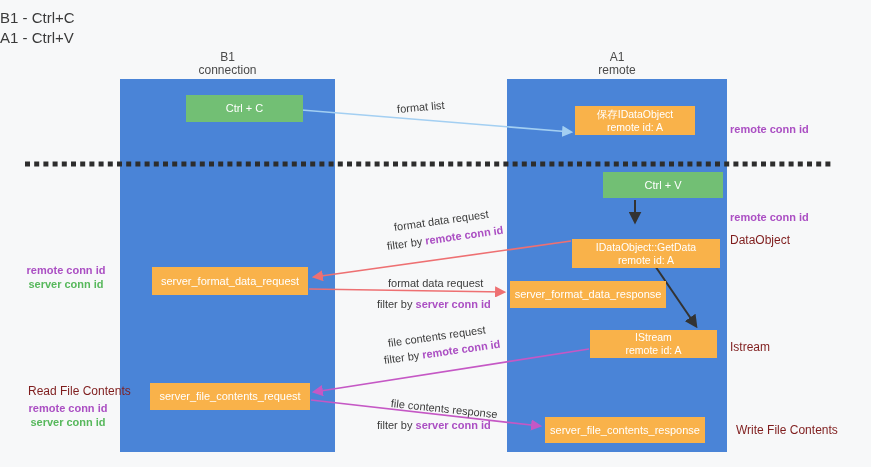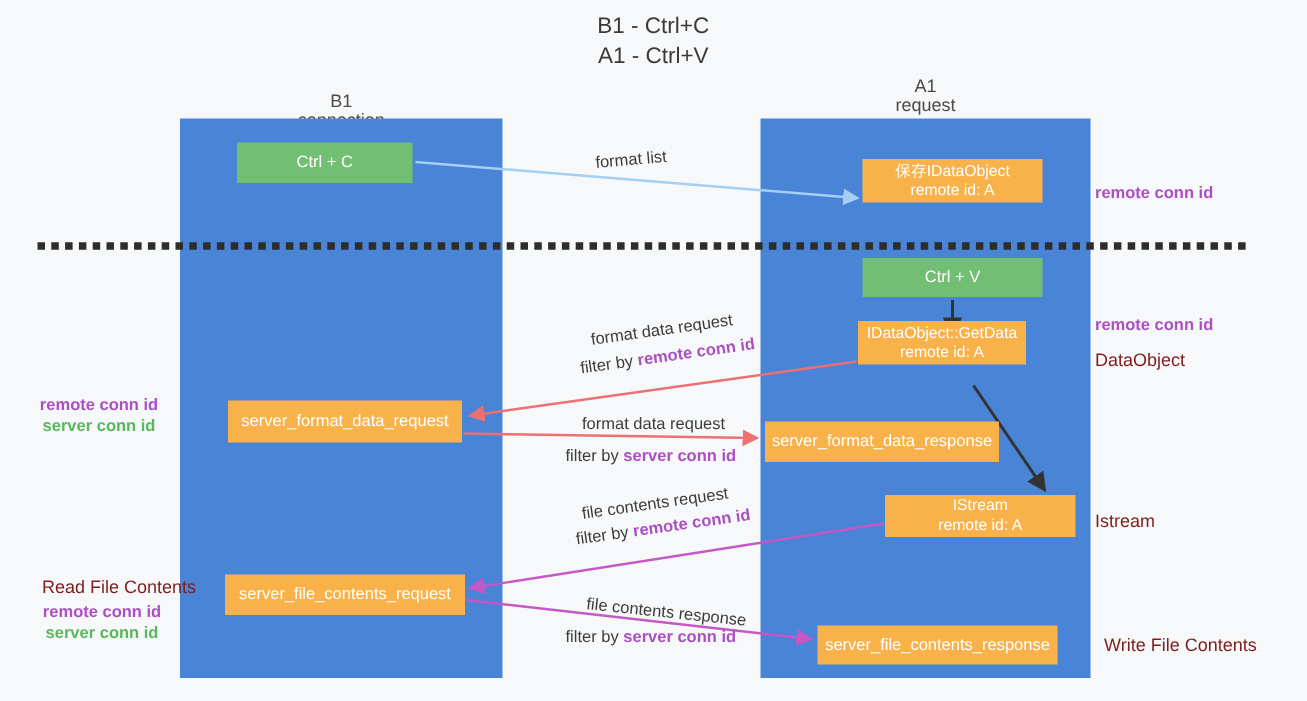--- a/index.html
+++ b/index.html
@@ -1,25 +1,25 @@
 <!DOCTYPE html>
 <html><head>
 <meta charset="utf-8">
 <style>
   html,body{margin:0;padding:0;background:#f7f8f9;font-family:"Liberation Sans","DejaVu Sans",sans-serif;}
   .stage{position:relative;width:871px;height:467px;background:#f7f8f9;overflow:hidden;}
   .abs{position:absolute;}
-  .title{left:0;right:0;top:8px;text-align:center;font-size:15px;line-height:20px;color:#3a3a3a;}
+  .title{left:0;right:0;top:8px;text-align:left;font-size:15px;line-height:20px;color:#3a3a3a;}
   .lane-header{top:51px;text-align:center;font-size:12px;line-height:13px;color:#4a4a4a;}
   .lane{top:79px;height:373px;background:#4a84d7;}
   .svg-overlay{position:absolute;left:0;top:0;pointer-events:none;}
   .node{display:flex;flex-direction:column;align-items:center;justify-content:center;
         color:#ffffff;font-size:11px;line-height:13px;text-align:center;}
   .node.orange{background:#f9b24a;}
-  .node.green{background:#72bf74;}
+  .node.green{background:#72bf74;margin-left:28px;}
   .node .l2{font-size:10.5px;}
   .slabel{font-size:12px;color:#7f1d1d;white-space:nowrap;}
   .slabel.purple,.purple{color:#ab4fc3;font-weight:bold;}
   .slabel.greentxt,.greentxt{color:#57b85c;font-weight:bold;}
   .slabel.bold11{font-size:11px;}
   .alabel{font-size:11px;color:#3c3c3c;white-space:nowrap;transform-origin:left center;}
   .rot5{transform:rotate(-5deg);}
   .rot8{transform:rotate(-8deg);}
   .rotp6{transform:rotate(6deg);}
   .conn-stack{text-align:center;font-size:11px;line-height:14px;font-weight:bold;white-space:nowrap;}
@@ -27,27 +27,27 @@
 </head>
 <body>
 
 <div class="stage">
 
   <div class="abs title">
     <div>B1 - Ctrl+C</div>
     <div>A1 - Ctrl+V</div>
   </div>
 
-  <div class="abs lane-header" style="left:120px;width:215px;margin-top:10px;">
+  <div class="abs lane-header" style="left:120px;width:215px;">
     <div>B1</div>
     <div>connection</div>
   </div>
   <div class="abs lane-header" style="left:507px;width:220px;">
     <div>A1</div>
-    <div>request</div>
+    <div>remote</div>
   </div>
 
   <div class="abs lane" style="left:120px;width:215px;"></div>
   <div class="abs lane" style="left:507px;width:220px;"></div>
 
   <svg class="svg-overlay" width="871" height="467" viewBox="0 0 871 467">
     <defs>
       <marker id="ah-blue" viewBox="0 0 10 10" refX="8" refY="5" markerWidth="7" markerHeight="7" orient="auto">
           <path d="M0,0 L10,5 L0,10 z" fill="#a3cff2"></path>
         </marker>
@@ -77,21 +77,21 @@
 
   <div class="abs node orange" style="left:575px;top:106px;width:120px;height:29px;">
     <span class="l2">保存IDataObject</span>
     <span class="l2">remote id: A</span>
   </div>
 
   <div class="abs node green" style="left:575px;top:172px;width:120px;height:26px;">
     <span>Ctrl + V</span>
   </div>
 
-  <div class="abs node orange" style="left:572px;top:214px;width:112px;height:29px;">
+  <div class="abs node orange" style="left:572px;top:239px;width:148px;height:29px;">
     <span class="l2">IDataObject::GetData</span>
     <span class="l2">remote id: A</span>
   </div>
 
   <div class="abs node orange" style="left:152px;top:267px;width:156px;height:28px;">
     <span>server_format_data_request</span>
   </div>
 
   <div class="abs node orange" style="left:510px;top:281px;width:156px;height:27px;">
     <span>server_format_data_response</span>

